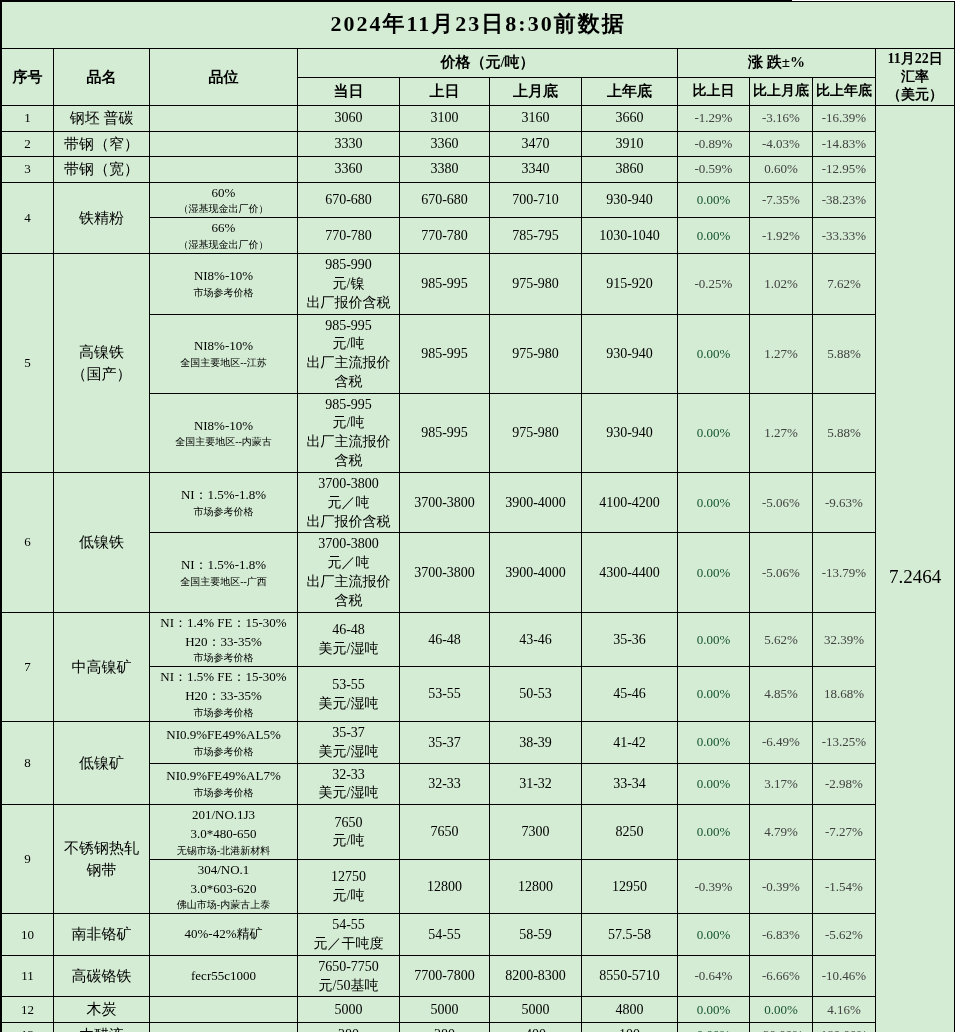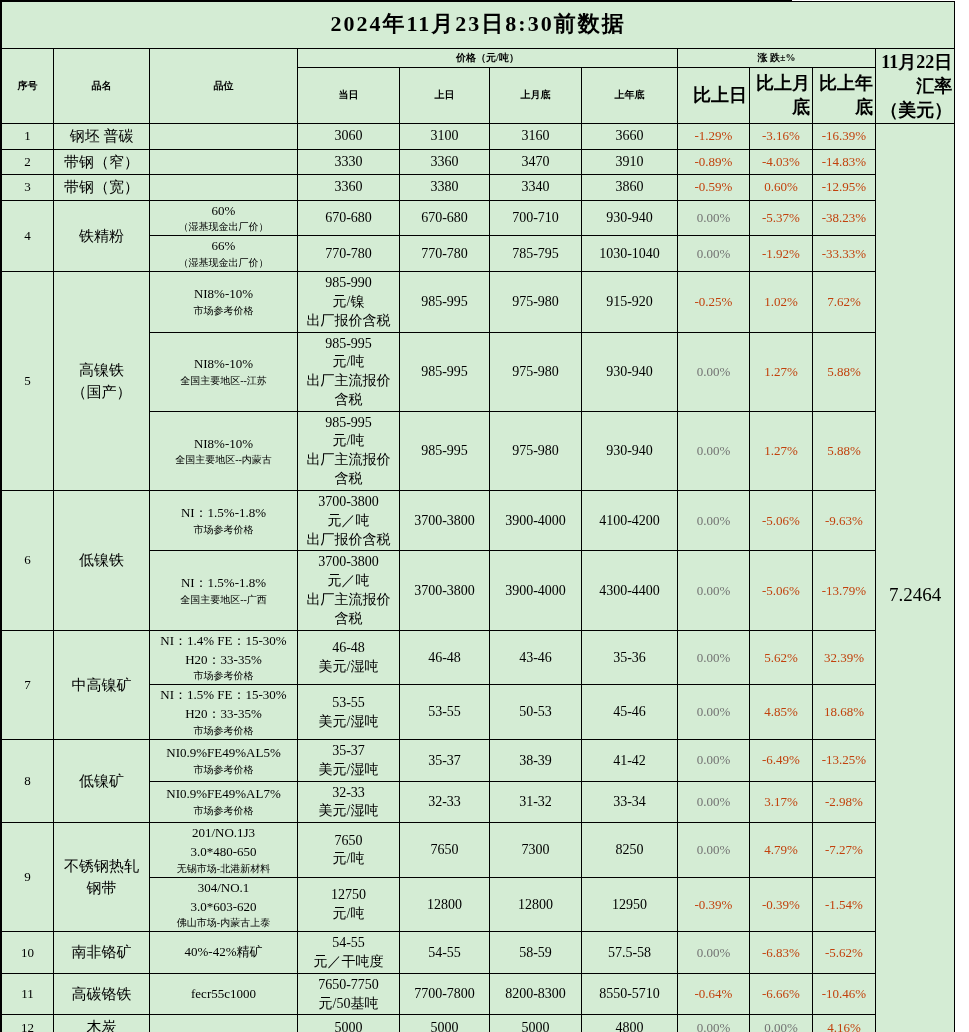--- a/index.html
+++ b/index.html
@@ -29,37 +29,36 @@
     background:#d4ecd4;
   }
   .title{
     font-size:22px;
     font-weight:bold;
     letter-spacing:2px;
     padding:7px 0 9px 0;
     background:#d4ecd4;
   }
   .hdr{
-    font-size:10px;
+    font-size:15px;
     font-weight:bold;
   }
   .hdr-small{
-    font-size:18px;
+    font-size:14px;
     font-weight:bold;
-    text-align:right;
   }
   .idx{font-size:13px;}
   .name{font-size:15px;font-weight:normal;line-height:1.5;}
   .grade{font-size:13px;line-height:1.45;}
   .grade .sub{font-size:10px;display:block;line-height:1.4;}
   .val{font-size:14px;line-height:1.4;}
   .val .sub{font-size:14px;display:block;line-height:1.35;}
   .pct{font-size:13px;}
-  .neg{color:#c2410c;}
-  .zero{color:#737373;}
+  .neg{color:#404040;}
+  .zero{color:#14532d;}
   .rate{font-size:19px;}
   .nowrap{white-space:nowrap;}
 </style>
 </head>
 <body>
 
 <div id="sheet">
   <table>
     <colgroup>
       <col style="width:52px">
@@ -139,21 +138,21 @@
         </tr>
         <tr>
           <td class="idx" rowspan="2">4</td>
           <td class="name" rowspan="2">铁精粉</td>
           <td class="grade">60%<span class="sub">（湿基现金出厂价）</span></td>
           <td class="val">670-680</td>
           <td class="val nowrap">670-680</td>
           <td class="val nowrap">700-710</td>
           <td class="val nowrap">930-940</td>
           <td class="pct zero">0.00%</td>
-          <td class="pct neg">-5.37%</td>
+          <td class="pct neg">-7.35%</td>
           <td class="pct neg">-38.23%</td>
         </tr>
         <tr>
           <td class="grade">66%<span class="sub">（湿基现金出厂价）</span></td>
           <td class="val">770-780</td>
           <td class="val nowrap">770-780</td>
           <td class="val nowrap">785-795</td>
           <td class="val nowrap">1030-1040</td>
           <td class="pct zero">0.00%</td>
           <td class="pct neg">-1.92%</td>

